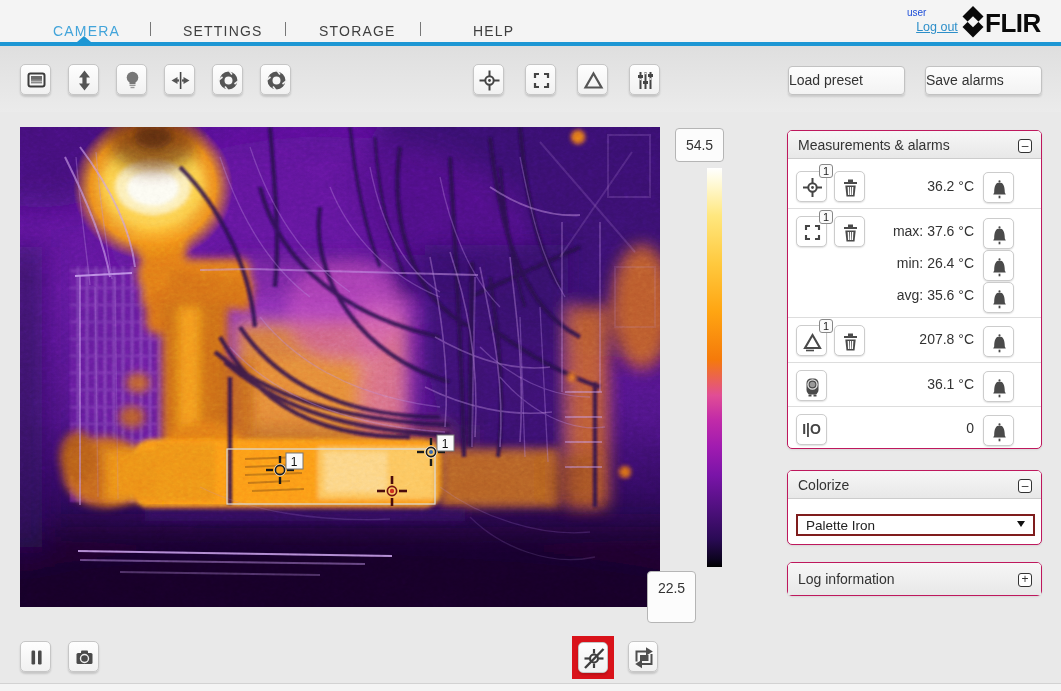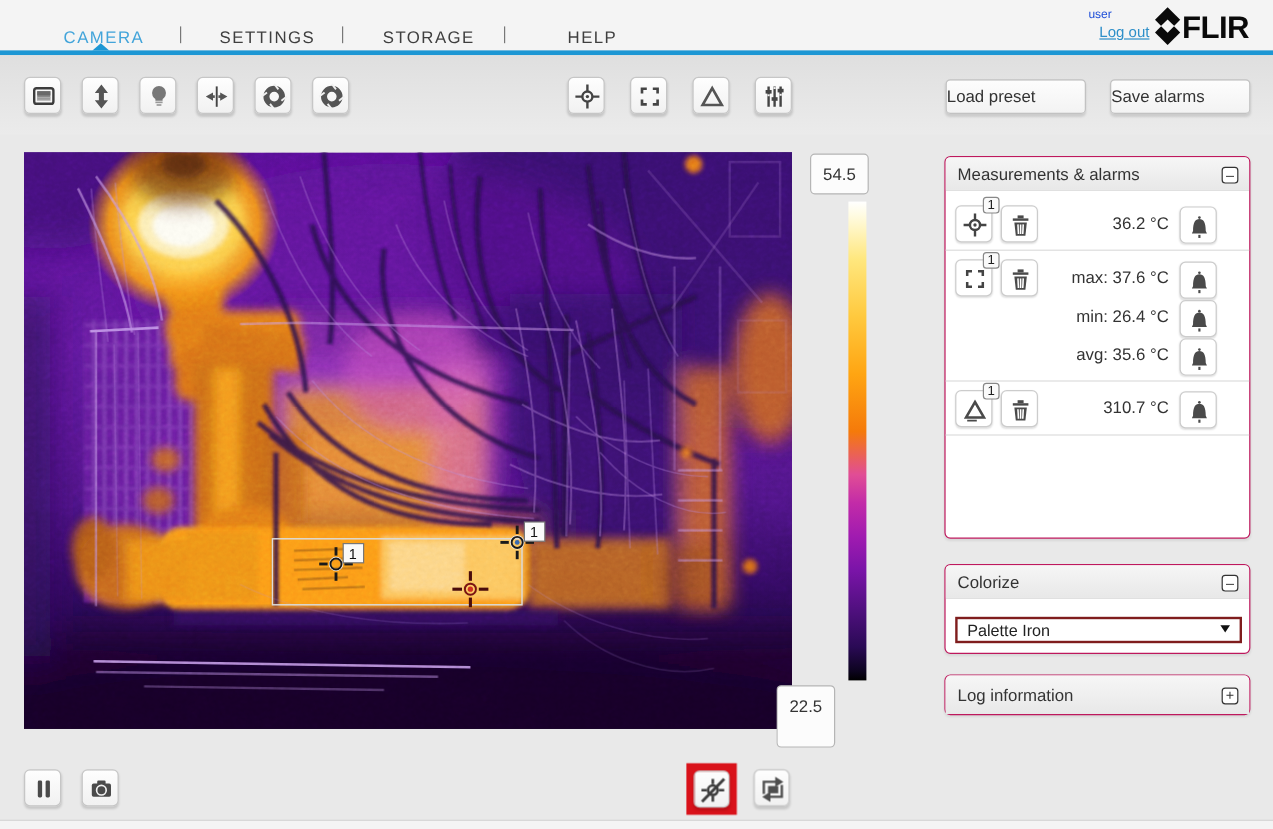--- a/index.html
+++ b/index.html
@@ -474,21 +474,45 @@
     <div class="ibtn" style="left:46px;top:7px"><svg width="31" height="31" viewBox="0 0 31 31">
           <rect x="9" y="10" width="13" height="2" fill="#4a4a4a"></rect>
           <rect x="13" y="7.5" width="5" height="2.5" fill="#4a4a4a"></rect>
           <path d="M10.3,13.5 L11.5,24.5 L19.5,24.5 L20.7,13.5 Z" fill="#4a4a4a"></path>
           <g stroke="#fff" stroke-width="1.3">
             <line x1="13.3" y1="15" x2="13.7" y2="23"></line>
             <line x1="15.5" y1="15" x2="15.5" y2="23"></line>
             <line x1="17.7" y1="15" x2="17.3" y2="23"></line>
           </g>
         </svg></div>
-    <div class="mval" style="top:13px">310.7 °C</div>
+    <div class="mval" style="top:13px">207.8 °C</div>
+    <div class="ibtn" style="right:27px;top:8px"><svg width="31" height="31" viewBox="0 0 31 31">
+          <path d="M10.2,19.5 C10.2,12.5 12,9.5 15.5,9.5 C19,9.5 20.8,12.5 20.8,19.5 L21.8,21.5 L9.2,21.5 Z" fill="#4a4a4a"></path>
+          <circle cx="15.5" cy="8.3" r="1.1" fill="#4a4a4a"></circle>
+          <rect x="14.6" y="22.7" width="1.8" height="2.6" fill="#4a4a4a"></rect>
+        </svg></div>
+  </div>
+  <div class="mrow" style="height:44px">
+    <div class="ibtn" style="left:8px;top:7px"><svg width="31" height="31" viewBox="0 0 31 31">
+          <rect x="9.5" y="7.5" width="12" height="16" rx="4.5" fill="#4a4a4a"></rect>
+          <circle cx="15.5" cy="13.5" r="4.6" fill="none" stroke="#e8e8e8" stroke-width="1.3"></circle>
+          <circle cx="15.5" cy="13.5" r="2.8" fill="#999"></circle>
+          <rect x="11.5" y="23.5" width="3" height="2" fill="#4a4a4a"></rect>
+          <rect x="16.5" y="23.5" width="3" height="2" fill="#4a4a4a"></rect>
+        </svg></div>
+    <div class="mval" style="top:13px">36.1 °C</div>
+    <div class="ibtn" style="right:27px;top:8px"><svg width="31" height="31" viewBox="0 0 31 31">
+          <path d="M10.2,19.5 C10.2,12.5 12,9.5 15.5,9.5 C19,9.5 20.8,12.5 20.8,19.5 L21.8,21.5 L9.2,21.5 Z" fill="#4a4a4a"></path>
+          <circle cx="15.5" cy="8.3" r="1.1" fill="#4a4a4a"></circle>
+          <rect x="14.6" y="22.7" width="1.8" height="2.6" fill="#4a4a4a"></rect>
+        </svg></div>
+  </div>
+  <div class="mrow" style="height:43px;border-bottom:none">
+    <div class="ibtn" style="left:8px;top:7px;text-align:center;font-size:14px;font-weight:bold;color:#444;line-height:29px">I|O</div>
+    <div class="mval" style="top:13px">0</div>
     <div class="ibtn" style="right:27px;top:8px"><svg width="31" height="31" viewBox="0 0 31 31">
           <path d="M10.2,19.5 C10.2,12.5 12,9.5 15.5,9.5 C19,9.5 20.8,12.5 20.8,19.5 L21.8,21.5 L9.2,21.5 Z" fill="#4a4a4a"></path>
           <circle cx="15.5" cy="8.3" r="1.1" fill="#4a4a4a"></circle>
           <rect x="14.6" y="22.7" width="1.8" height="2.6" fill="#4a4a4a"></rect>
         </svg></div>
   </div>
 </div>
 
 <div class="panel" style="top:470px;height:75px">
   <div class="phead">Colorize<div class="pbtn" style="line-height:12px">–</div></div>

